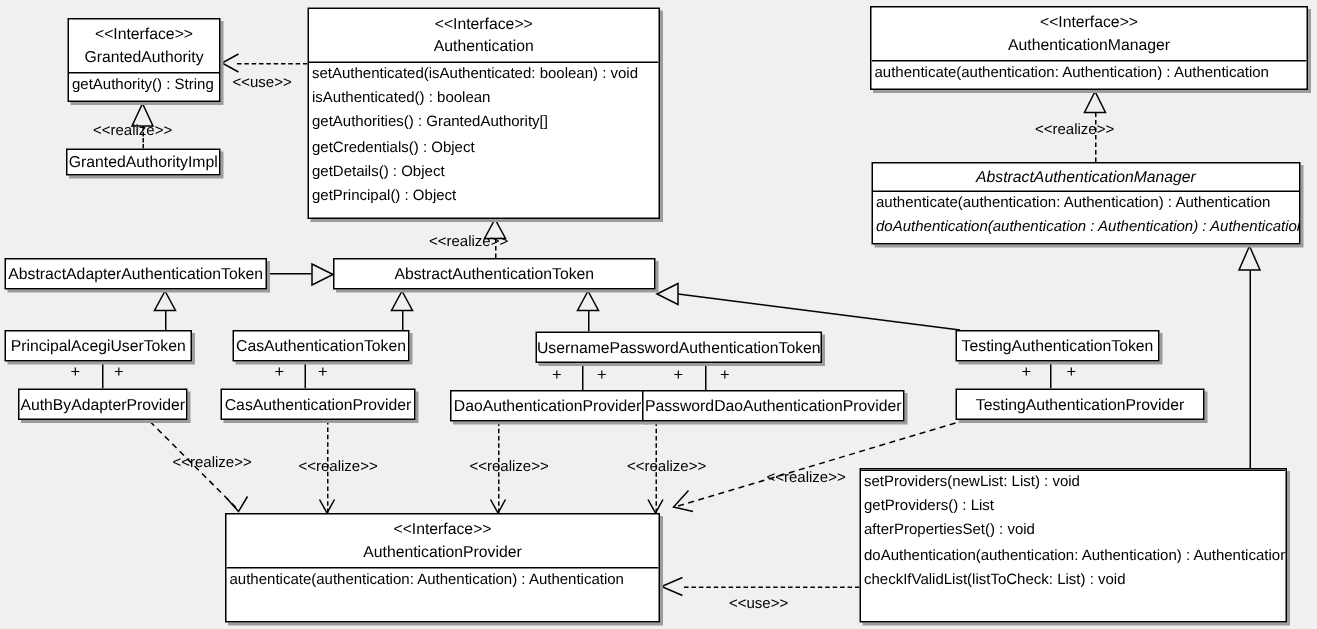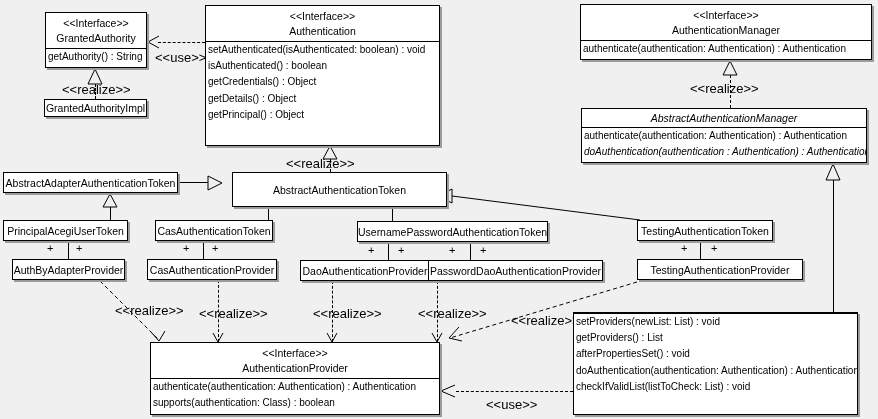--- a/index.html
+++ b/index.html
@@ -14,21 +14,21 @@
   .hdr div{font-size:10.5px;line-height:15px;white-space:nowrap}
   .hdr.one{padding:2px 0 1px}
   .methods{border-top:1px solid #000}
   .mrow{font-size:10px;line-height:16.2px;height:16.2px;padding:0 2px;
         white-space:nowrap;overflow:hidden}
   .mrow.it{font-style:italic}
   .hl{position:absolute;border-top:1px solid #000;height:0}
   .vl{position:absolute;border-left:1px solid #000;width:0}
   .hl.d{border-top-style:dashed}
   .vl.d{border-left-style:dashed}
-  .lbl{position:absolute;font-size:13px;white-space:nowrap;color:#000}
+  .lbl{position:absolute;font-size:10px;white-space:nowrap;color:#000}
   .plus{position:absolute;font-size:11px;color:#000;line-height:11px}
   svg.overlay{position:absolute;left:0;top:0;pointer-events:none}
 </style>
 </head>
 <body>
 
 <div class="canvas">
 
   <div class="hl d" style="left:158px;top:42px;width:47px"></div>
   <div class="vl d" style="left:95px;top:84px;height:15px"></div>
@@ -113,20 +113,21 @@
   </div>
 
   <div class="cls" style="left:205px;top:5px;width:235px;height:141px">
     <div class="hdr">
       <div>&lt;&lt;Interface&gt;&gt;</div>
       <div>Authentication</div>
     </div>
     <div class="methods">
       <div class="mrow">setAuthenticated(isAuthenticated: boolean) : void</div>
       <div class="mrow">isAuthenticated() : boolean</div>
+      <div class="mrow">getAuthorities() : GrantedAuthority[]</div>
       <div class="mrow">getCredentials() : Object</div>
       <div class="mrow">getDetails() : Object</div>
       <div class="mrow">getPrincipal() : Object</div>
     </div>
   </div>
 
   <div class="cls" style="left:580px;top:4px;width:292px;height:56px">
     <div class="hdr">
       <div>&lt;&lt;Interface&gt;&gt;</div>
       <div>AuthenticationManager</div>
@@ -143,21 +144,21 @@
     <div class="methods">
       <div class="mrow">authenticate(authentication: Authentication) : Authentication</div>
       <div class="mrow it">doAuthentication(authentication : Authentication) : Authentication</div>
     </div>
   </div>
 
   <div class="cls simple abstract" style="left:3px;top:172px;width:175px;height:21px">
     <span class="cname">AbstractAdapterAuthenticationToken</span>
   </div>
 
-  <div class="cls simple abstract" style="left:232px;top:172px;width:215px;height:35px">
+  <div class="cls simple abstract" style="left:222px;top:172px;width:215px;height:21px">
     <span class="cname">AbstractAuthenticationToken</span>
   </div>
 
   <div class="cls simple" style="left:3px;top:220px;width:125px;height:21px">
     <span class="cname">PrincipalAcegiUserToken</span>
   </div>
 
   <div class="cls simple" style="left:155px;top:220px;width:118px;height:21px">
     <span class="cname">CasAuthenticationToken</span>
   </div>
@@ -190,21 +191,20 @@
     <span class="cname">TestingAuthenticationProvider</span>
   </div>
 
   <div class="cls" style="left:150px;top:342px;width:290px;height:73px">
     <div class="hdr">
       <div>&lt;&lt;Interface&gt;&gt;</div>
       <div>AuthenticationProvider</div>
     </div>
     <div class="methods">
       <div class="mrow">authenticate(authentication: Authentication) : Authentication</div>
-      <div class="mrow">supports(authentication: Class) : boolean</div>
     </div>
   </div>
 
   <div class="cls" style="left:573px;top:312px;width:285px;height:103px">
     <div class="methods">
       <div class="mrow">setProviders(newList: List) : void</div>
       <div class="mrow">getProviders() : List</div>
       <div class="mrow">afterPropertiesSet() : void</div>
       <div class="mrow">doAuthentication(authentication: Authentication) : Authentication</div>
       <div class="mrow">checkIfValidList(listToCheck: List) : void</div>

